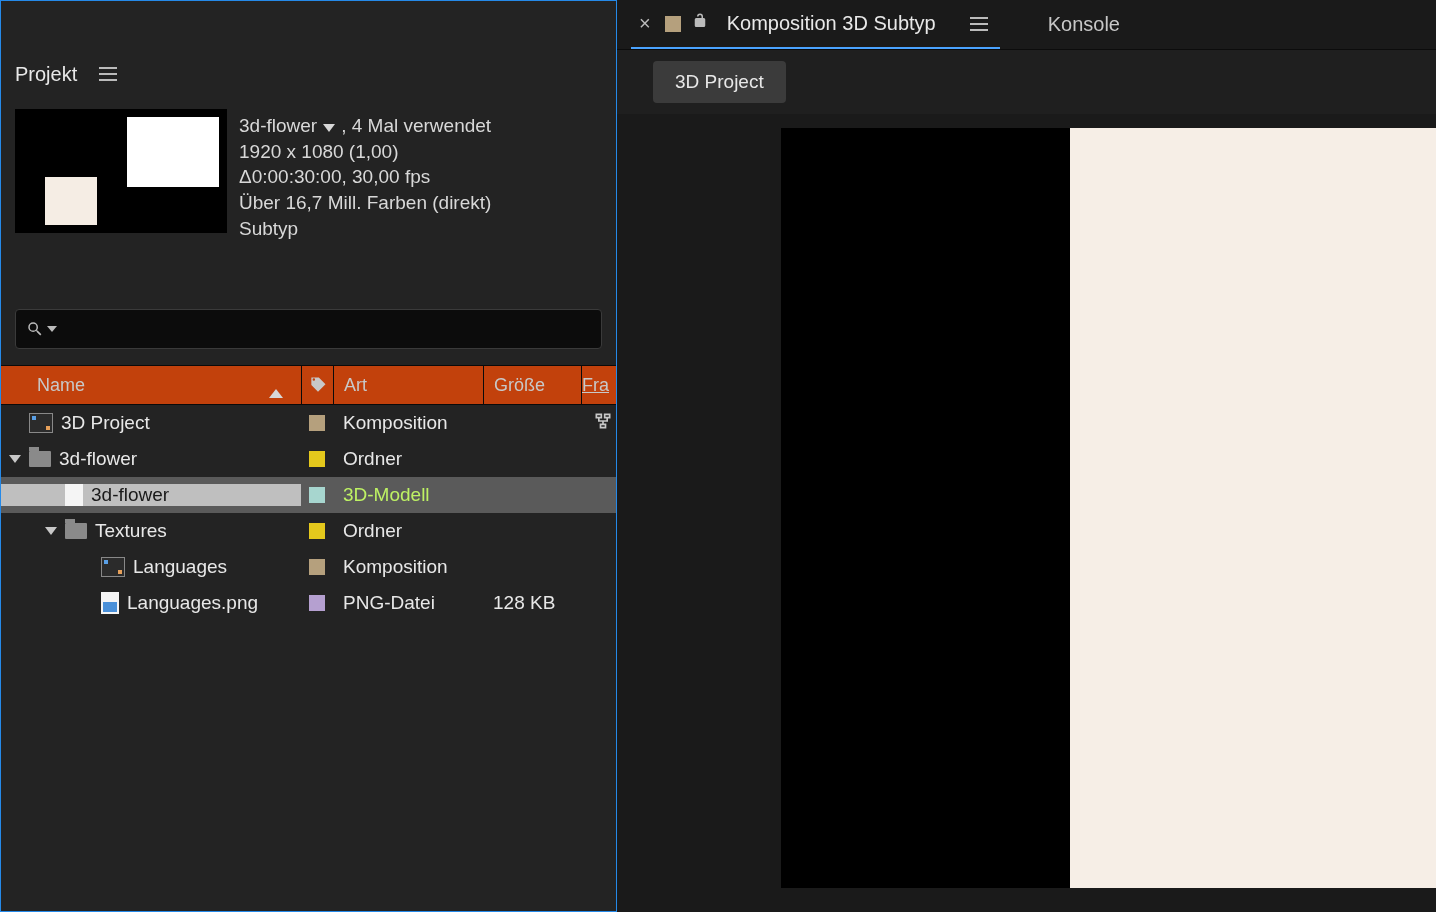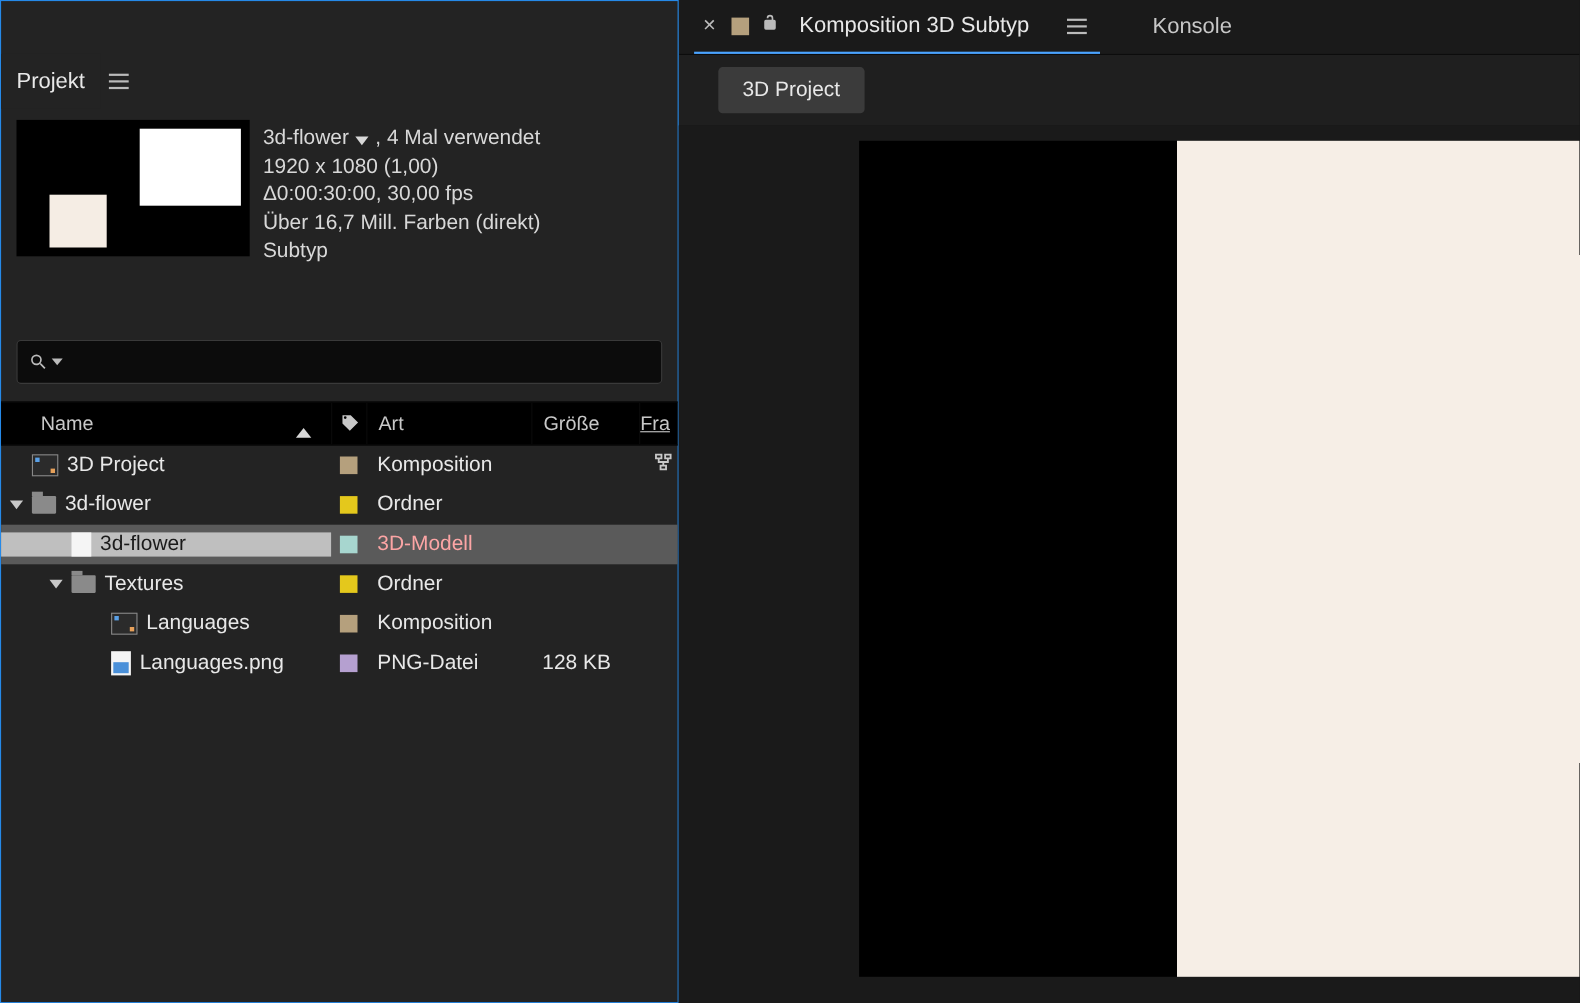--- a/index.html
+++ b/index.html
@@ -20,38 +20,38 @@
   .meta { flex:1; padding-top:4px; color:#d8d8d8; font-size:19px; line-height:1.35; }
   .meta .row1 { display:flex; align-items:center; gap:6px; }
   .meta .dd { display:inline-block; width:0; height:0; border-left:6px solid transparent; border-right:6px solid transparent; border-top:8px solid #d8d8d8; position:relative; top:2px; }
 
   .search-wrap { padding:12px 14px 0 14px; margin-top:56px; }
   .search { width:100%; height:40px; background:#0c0c0c; border:1px solid #3a3a3a; border-radius:4px; display:flex; align-items:center; padding:0 10px; }
   .search svg { width:18px; height:18px; fill:#bbb; }
   .search .chev { width:0;height:0;border-left:5px solid transparent;border-right:5px solid transparent;border-top:6px solid #bbb; margin-left:3px; }
   .search input { flex:1; background:transparent; border:none; outline:none; color:#ddd; font-size:17px; margin-left:8px; }
 
-  .proj-header { display:flex; align-items:center; height:40px; border-top:1px solid #0a0a0a; border-bottom:1px solid #0a0a0a; margin-top:16px; background:#000000; font-size:18px; color:#c8c8c8; }
+  .proj-header { display:flex; align-items:center; height:40px; border-top:1px solid #0a0a0a; border-bottom:1px solid #0a0a0a; margin-top:16px; background:#c2410c; font-size:18px; color:#c8c8c8; }
   .col-name { flex:0 0 300px; padding-left:36px; position:relative; }
   .sort-arrow { position:absolute; right:18px; top:14px; width:0;height:0;border-left:7px solid transparent;border-right:7px solid transparent;border-bottom:9px solid #d8d8d8; }
   .col-label { flex:0 0 32px; display:flex;align-items:center;justify-content:center; border-left:1px solid #0a0a0a; height:100%; }
   .col-art { flex:0 0 150px; padding-left:10px; border-left:1px solid #0a0a0a; height:100%; display:flex; align-items:center; }
   .col-size { flex:0 0 98px; padding-left:10px; border-left:1px solid #0a0a0a; height:100%; display:flex; align-items:center; }
   .col-fra { flex:1; padding-left:0; border-left:1px solid #0a0a0a; height:100%; display:flex; align-items:center;text-decoration:underline; }
 
   .proj-rows { flex:1; }
   .prow { display:flex; align-items:center; height:36px; font-size:19px; color:#e8e8e8; }
   .prow .pname { flex:0 0 300px; display:flex; align-items:center; gap:8px; padding-left:8px; }
   .prow .plabel { flex:0 0 32px; display:flex;align-items:center;justify-content:center; }
   .prow .part { flex:0 0 150px; padding-left:10px; }
   .prow .psize { flex:0 0 98px; padding-left:10px; }
   .prow .pfra { flex:1; padding-left:12px; display:flex; align-items:center; }
   .prow.sel .pname { background:#bfbfbf; color:#1a1a1a; }
   .prow.sel { background:#5a5a5a; }
-  .prow.sel .part, .prow.sel .psize, .prow.sel .plabel { color:#fca5a5; }
+  .prow.sel .part, .prow.sel .psize, .prow.sel .plabel { color:#bef264; }
 
   .disclosure { width:12px; display:inline-flex; justify-content:center; }
   .tri-down { width:0;height:0;border-left:6px solid transparent;border-right:6px solid transparent;border-top:8px solid #c8c8c8; }
   .tri-none { width:12px; }
 
   .swatch { width:16px; height:16px; }
   .sw-sand { background:#b5a07d; }
   .sw-yellow { background:#e4c81c; }
   .sw-aqua { background:#a7d6cf; }
   .sw-lav { background:#b5a0d0; }

